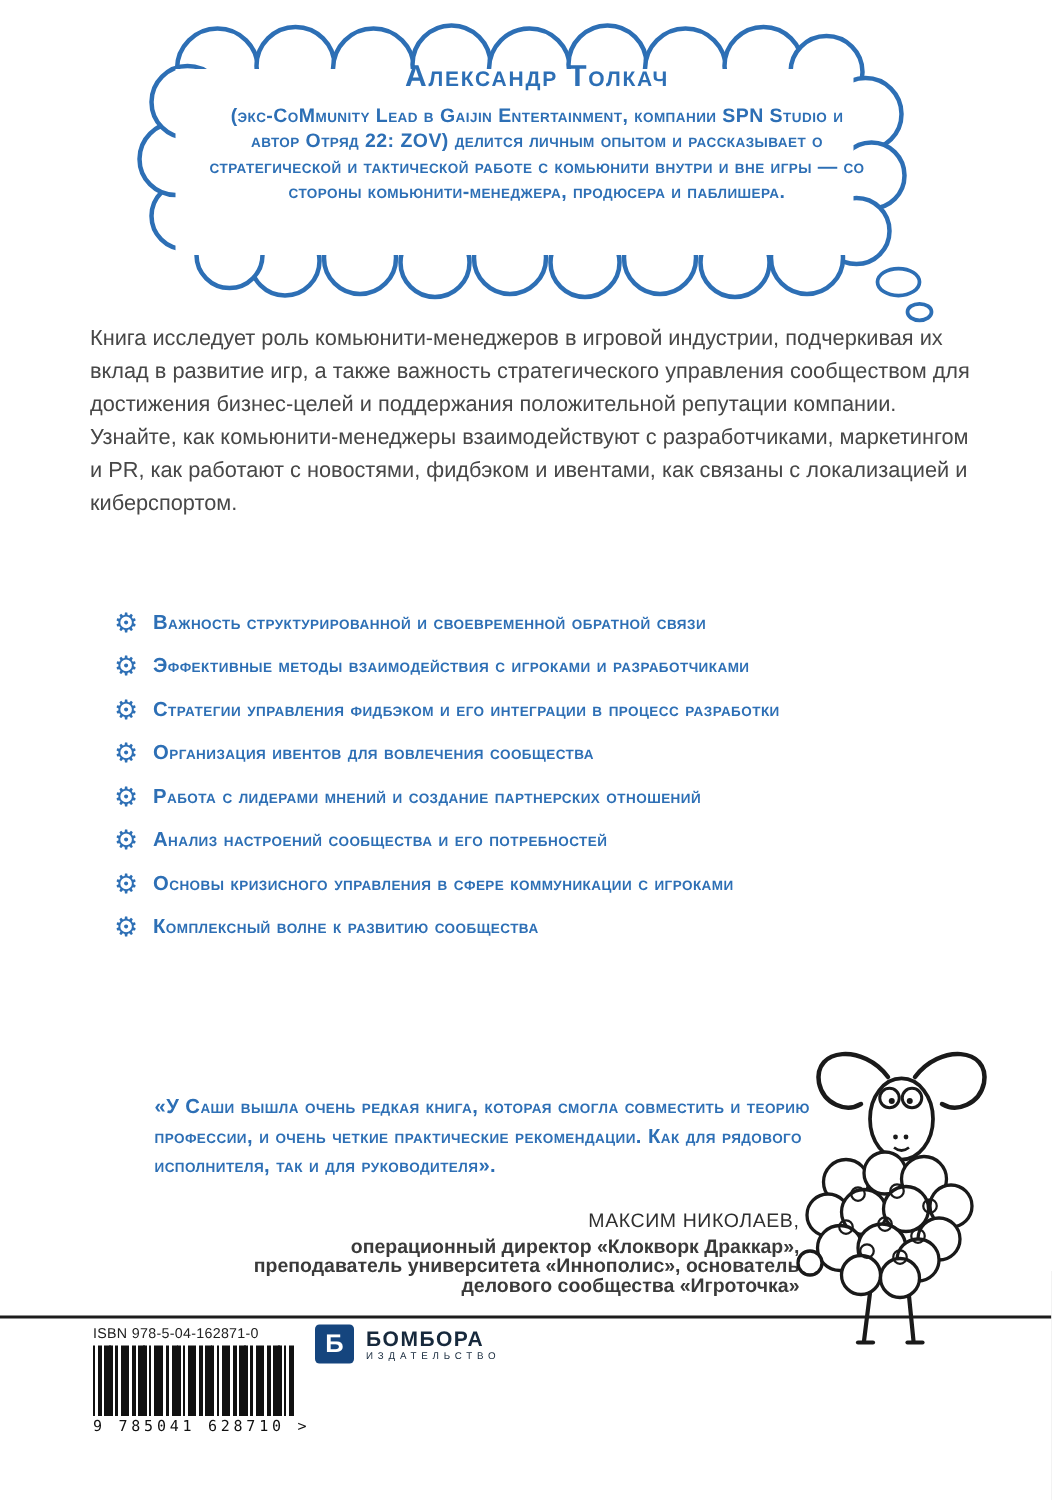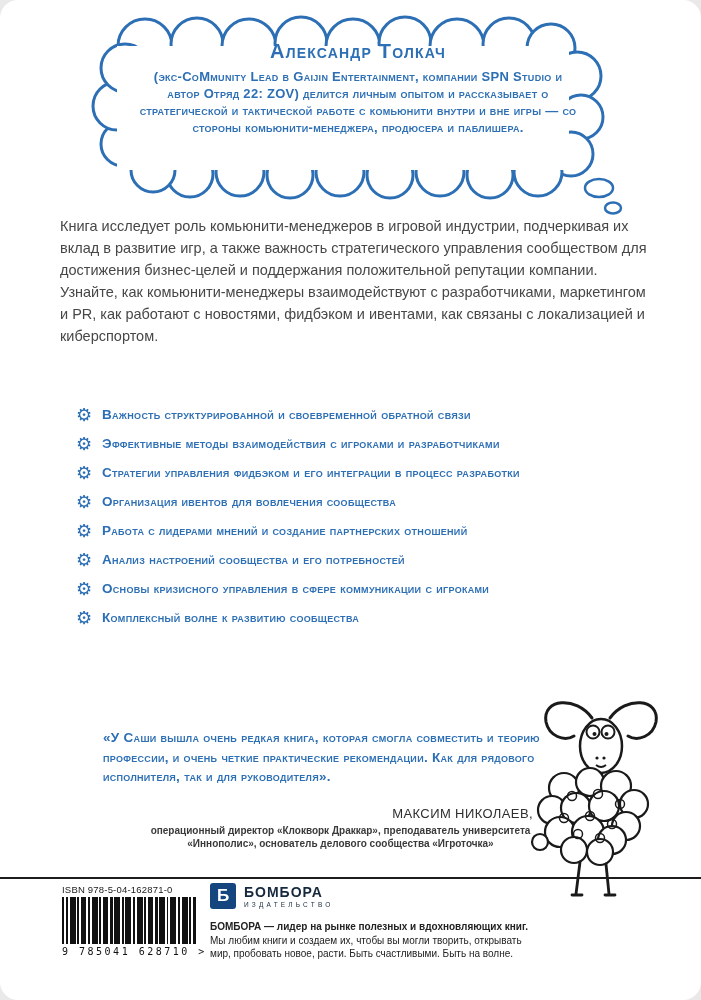--- a/index.html
+++ b/index.html
@@ -1,20 +1,20 @@
 <!DOCTYPE html>
 <html><head>
 <meta charset="utf-8">
 <style>
   * { margin:0; padding:0; box-sizing:border-box; }
   html,body { background:#e9e9e9; }
   body { font-family:"Liberation Sans", sans-serif; }
   .page {
     position:relative; width:701px; height:1000px; margin:0 auto;
-    background:#ffffff; overflow:hidden;border-radius:18px;
+    background:#ffffff; overflow:hidden;
   }
   
   .cloud-wrap { position:absolute; left:85px; top:12px; width:548px; height:208px; }
   .cloud-wrap svg { position:absolute; left:0; top:0; }
   .cloud-text {
     position:absolute; left:52px; top:28px; width:442px; text-align:center;
     color:#2d6fb5;
   }
   .cloud-author {
     font-size:20px; font-weight:bold; font-variant:small-caps;
@@ -46,22 +46,22 @@
   .quote {
     position:absolute; left:103px; top:728px; width:452px;
     color:#2d6fb5; font-size:13.5px; font-weight:bold;
     font-variant:small-caps; line-height:19.5px; letter-spacing:0.3px;
   }
   .attrib-name {
     position:absolute; right:168px; top:806px; width:300px; text-align:right;
     color:#2f2f2f; font-size:13px; font-weight:normal; letter-spacing:0.4px;
   }
   .attrib-title {
-    position:absolute; right:168px; top:824px; width:385px; text-align:center;
-    color:#3a3a3a; font-size:10px; font-weight:bold; line-height:13px;
+    position:absolute; right:168px; top:824px; width:385px; text-align:right;
+    color:#3a3a3a; font-size:13px; font-weight:bold; line-height:13px;
   }
   
   .sheep { position:absolute; left:512px; top:692px; }
   
   .divider { position:absolute; left:0; top:877px; width:701px; height:2px; background:#1c1c1c; }
   .isbn { position:absolute; left:62px; top:884px; font-size:9.5px; color:#222; letter-spacing:0.2px; }
   .barcode { position:absolute; left:62px; top:897px; width:134px; }
   .barcode-bars {
     width:134px; height:47px; background-color:#fff;
     background-image:
@@ -244,18 +244,14 @@
   <div class="publisher">
     <div class="pub-logo-row">
       <div class="pub-logo-square">Б</div>
       <div class="pub-name-block">
         <div class="pub-name">БОМБОРА</div>
         <div class="pub-sub">ИЗДАТЕЛЬСТВО</div>
       </div>
     </div>
   </div>
 
-  <div class="pub-desc">
-    <span class="lead">БОМБОРА — лидер на рынке полезных и вдохновляющих книг.</span>
-    <span>Мы любим книги и создаем их, чтобы вы могли творить, открывать мир, пробовать новое, расти. Быть счастливыми. Быть на волне.</span>
-  </div>
 
 </div>
 
 </body></html>

